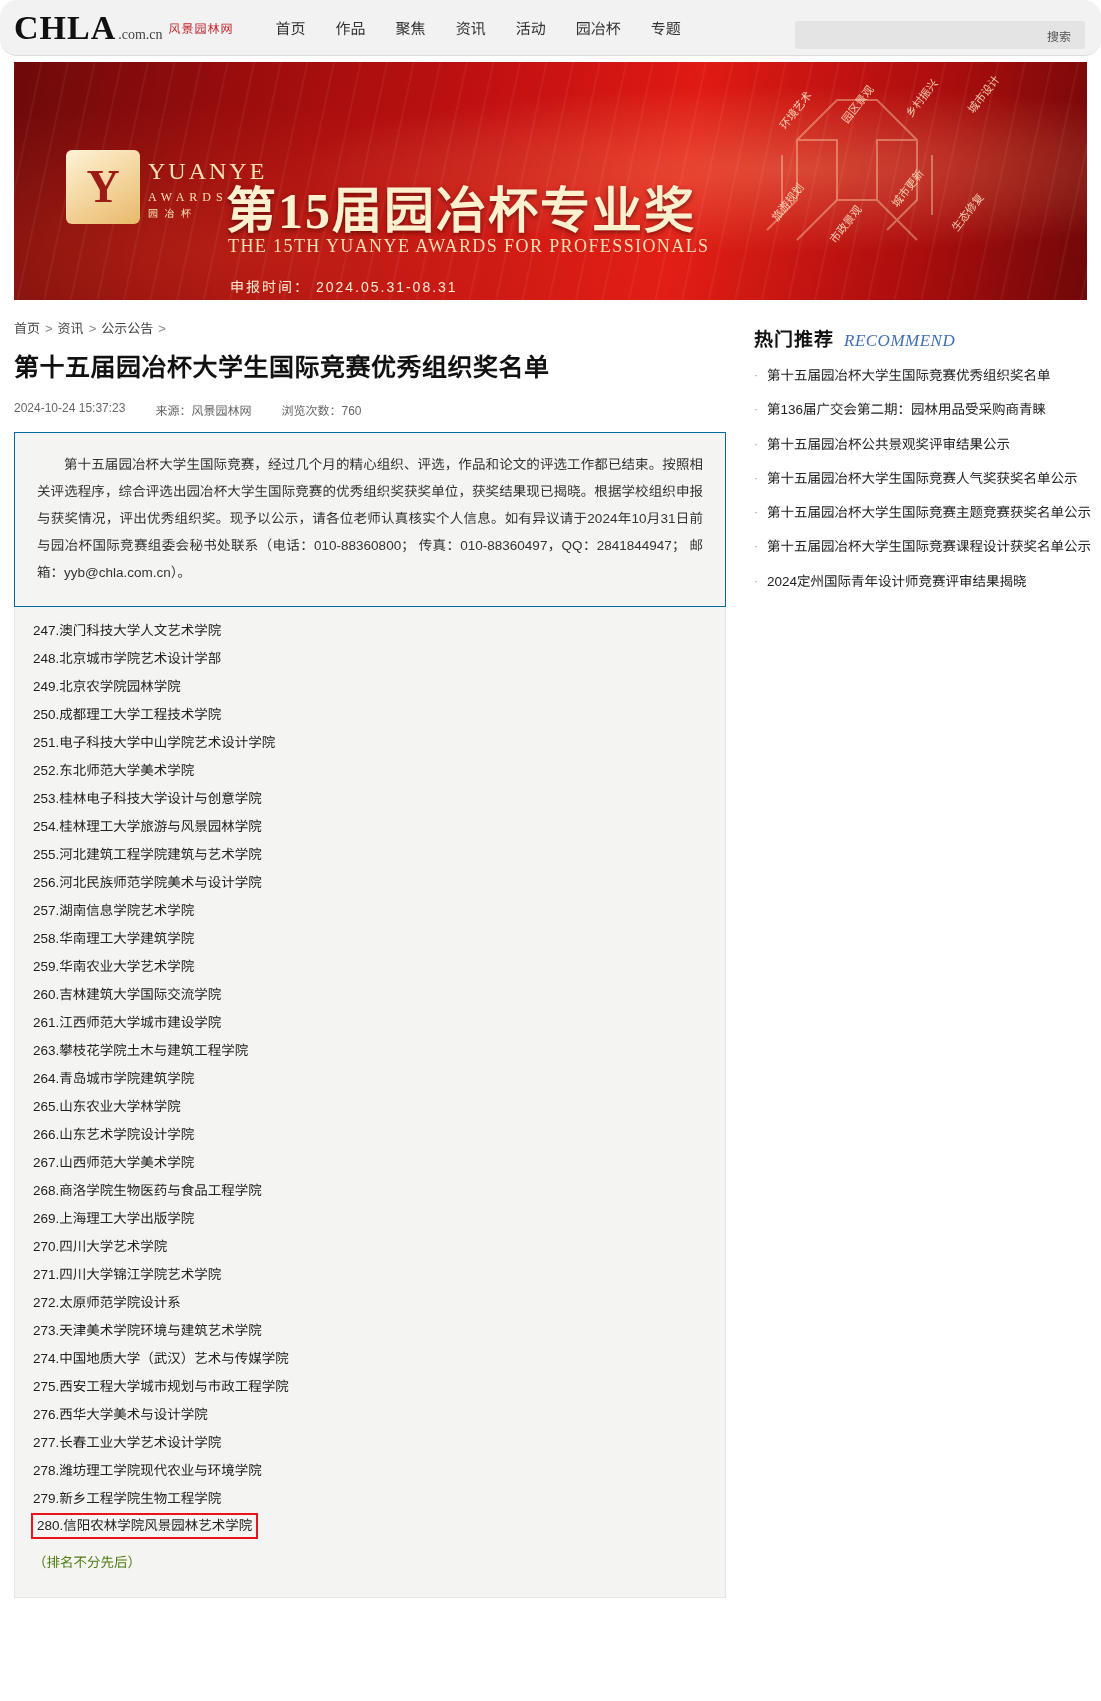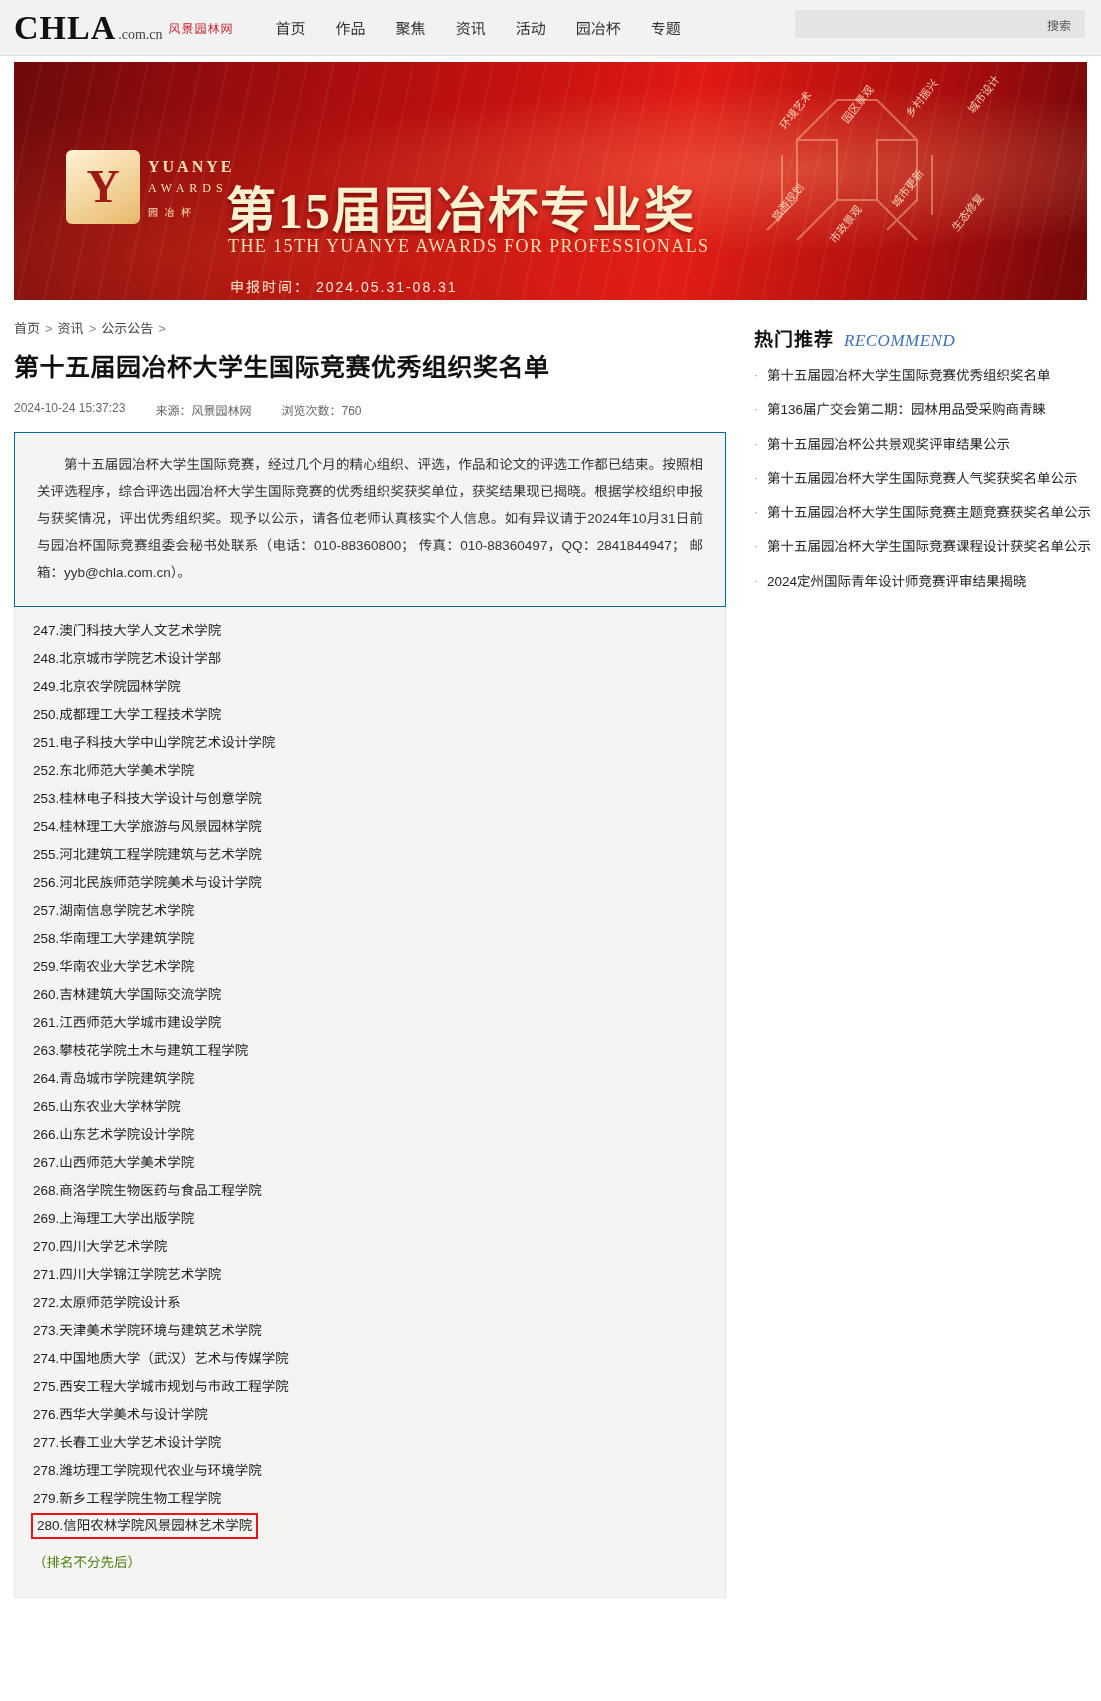--- a/index.html
+++ b/index.html
@@ -13,20 +13,21 @@
 
   
   .header {
     height: 56px;
     background: #f2f2f2;
     border-bottom: 1px solid #dcdcdc;
     display: flex;
     align-items: center;
     padding: 12px 14px;
     position: relative;
+    border-radius: 17px;
   }
   .logo-box {
     display: flex;
     align-items: baseline;
     margin-right: 40px;
     white-space: nowrap;
   }
   .logo-main {
     font-family: "Liberation Serif", "DejaVu Serif", serif;
     font-size: 34px;
@@ -53,21 +54,21 @@
     align-items: center;
     gap: 26px;
     font-size: 15px;
     color: #333;
   }
   .nav-item { cursor: pointer; padding: 4px 2px; }
 
   .search-wrap {
     position: absolute;
     right: 16px;
-    top: 10px;
+    top: 21px;
     width: 290px;
     height: 28px;
     background: #e4e4e4;
     border-radius: 3px;
     display: flex;
     align-items: center;
   }
   .search-input {
     flex: 1;
     border: none;
@@ -127,23 +128,23 @@
     color: #9d1b17;
     font-weight: bold;
     line-height: 1;
   }
   .badge-text {
     position: absolute;
     left: 134px; top: 96px;
     color: #f7e2b6;
     font-family: "Liberation Serif", serif;
   }
-  .badge-text .t1 { font-size: 16px; letter-spacing: 3px; font-weight: bold; }
+  .badge-text .t1 { font-size: 24px; letter-spacing: 3px; font-weight: normal; }
   .badge-text .t2 { font-size: 12px; letter-spacing: 5px; margin-top: 5px; }
-  .badge-text .t3 { font-size: 10px; letter-spacing: 2px; margin-top: 8px; }
+  .badge-text .t3 { font-size: 10px; letter-spacing: 2px; margin-top: 0; }
   .banner-title {
     position: absolute;
     left: 212px; top: 108px;
     font-family: "Liberation Serif", "DejaVu Serif", serif;
     font-size: 50px;
     font-weight: bold;
     color: #fdf0cf;
     letter-spacing: 2px;
     text-shadow: 0 2px 5px rgba(60,0,0,.6);
     white-space: nowrap;

